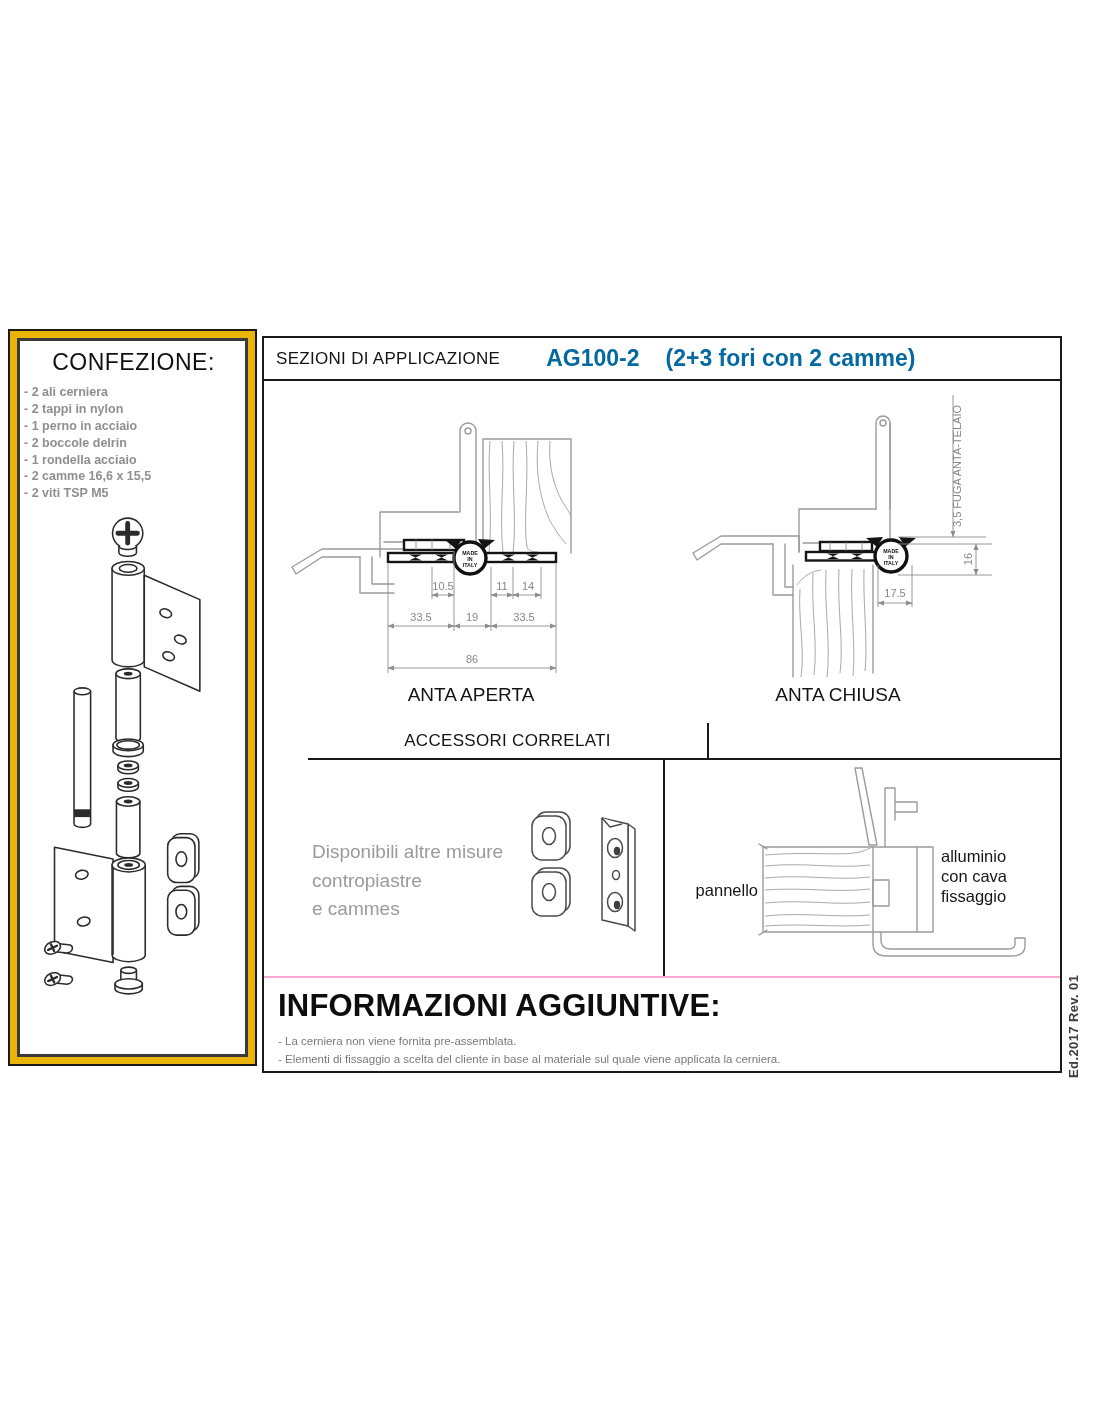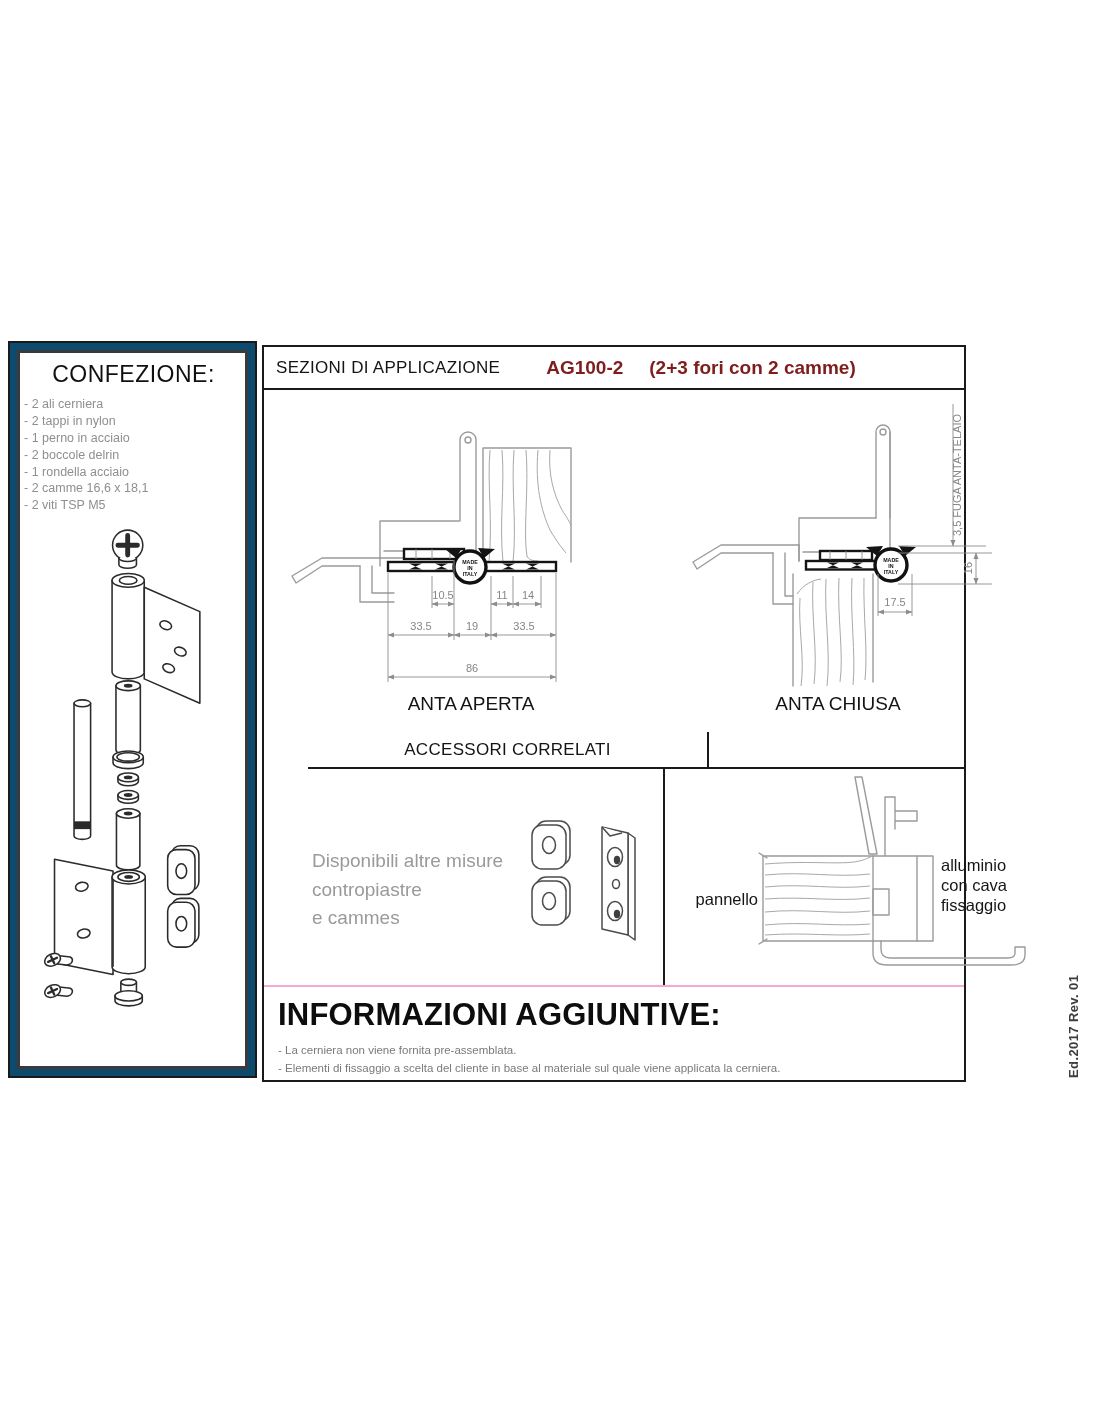--- a/index.html
+++ b/index.html
@@ -1,32 +1,32 @@
 <!DOCTYPE html>
 <html><head>
 <meta charset="utf-8">
 <style>
   html,body{margin:0;padding:0;background:#fff;}
   .page{position:relative;width:1100px;height:1422px;background:#ffffff;overflow:hidden;
         font-family:"Liberation Sans",sans-serif;color:#141414;}
 
   
-  .confezione-box{position:absolute;left:8px;top:341px;width:249px;height:737px;
-        border:2px solid #1a1a1a;background:#0c4a6e;padding:7px;box-sizing:border-box;}
+  .confezione-box{position:absolute;left:8px;top:329px;width:249px;height:737px;
+        border:2px solid #1a1a1a;background:#eab308;padding:7px;box-sizing:border-box;}
   .confezione-inner{width:100%;height:100%;border:3px solid #3a3a3a;background:#fff;
         box-sizing:border-box;padding:4px 2px 0 4px;overflow:hidden;}
   .confezione-title{font-size:23px;text-align:center;color:#101010;margin-top:4px;letter-spacing:.5px;}
-  .confezione-list{list-style:none;margin:8px 0 2px 0;padding:0;font-size:12.5px;line-height:1.35;color:#8f8f8f;}
+  .confezione-list{list-style:none;margin:8px 0 2px 0;padding:0;font-size:12.5px;line-height:1.35;color:#8f8f8f;font-weight:bold;}
 
   
-  .main-box{position:absolute;left:262px;top:345px;width:704px;height:737px;
+  .main-box{position:absolute;left:262px;top:336px;width:800px;height:737px;
         border:2px solid #1a1a1a;box-sizing:border-box;background:#fff;}
   .header-row{height:41px;border-bottom:2px solid #1a1a1a;display:flex;align-items:center;}
   .sezioni-label{font-size:17px;color:#141414;margin-left:12px;letter-spacing:.3px;}
-  .product-title{margin-left:46px;font-size:19px;font-weight:bold;color:#7f1d1d;white-space:nowrap;}
+  .product-title{margin-left:46px;font-size:23px;font-weight:bold;color:#0369a1;white-space:nowrap;}
   .product-desc{margin-left:26px;}
   .drawings{position:relative;height:342px;}
   .sub-header-row{display:flex;height:35px;border-bottom:2px solid #1a1a1a;margin-left:44px;}
   .sub-header-cell{display:flex;align-items:center;justify-content:center;font-size:17px;color:#141414;letter-spacing:.3px;}
   .sub-header-cell.left{width:401px;border-right:2px solid #1a1a1a;box-sizing:border-box;}
   .sub-header-cell.right{flex:1;}
   .sub-content{display:flex;height:216px;border-bottom:2px solid #f9a8d4;}
   .accessori-cell{width:401px;border-right:2px solid #1a1a1a;box-sizing:border-box;position:relative;}
   .disponibili{position:absolute;left:48px;top:78px;font-size:19px;line-height:1.5;color:#9a9a9a;}
   .accessori-art{position:absolute;left:252px;top:42px;}
@@ -61,21 +61,21 @@
 
   <div class="confezione-box">
     <div class="confezione-inner">
       <div class="confezione-title">CONFEZIONE:</div>
       <ul class="confezione-list">
         <li>- 2 ali cerniera</li>
         <li>- 2 tappi in nylon</li>
         <li>- 1 perno in acciaio</li>
         <li>- 2 boccole delrin</li>
         <li>- 1 rondella acciaio</li>
-        <li>- 2 camme 16,6 x 18,1</li>
+        <li>- 2 camme 16,6 x 15,5</li>
         <li>- 2 viti TSP M5</li>
       </ul>
 
       
       <svg width="217" height="556" viewBox="0 0 222 570" style="margin-left:2px;">
         <g>
           <circle class="exp" cx="104" cy="30" r="15.5"></circle>
           <path d="M104,20 V40 M94,30 H114" stroke="#2b2b2b" stroke-width="5" fill="none" stroke-linecap="round"></path>
           <path class="exp" d="M95,43 v7 a9,3.6 0 0 0 18,0 v-7"></path>
           <path class="exp" d="M95,43 a9,3.6 0 0 0 18,0"></path>

